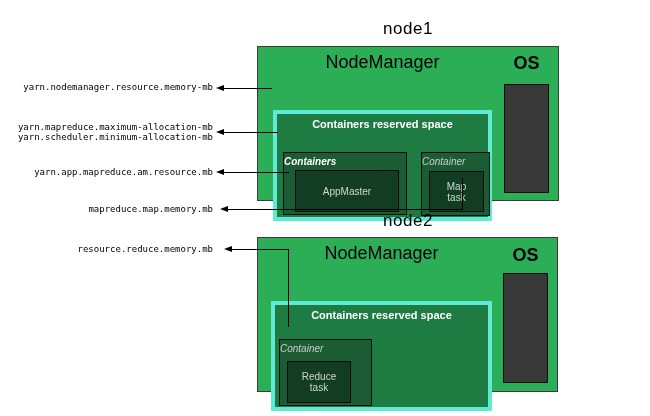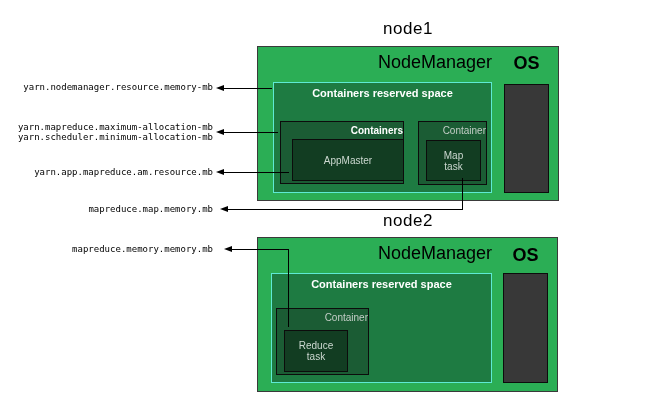--- a/index.html
+++ b/index.html
@@ -8,38 +8,38 @@
     font-family:"Liberation Sans", sans-serif;
   }
   .node-title{
     position:absolute;text-align:center;font-size:17px;color:#000;
     letter-spacing:0.5px;
   }
   .node-box{
     position:absolute;background:var(--node-bg);border:1px solid #3a3a3a;box-sizing:border-box;
   }
   .nm-label{
-    position:absolute;text-align:right;font-size:18px;color:#000;
+    position:absolute;text-align:center;font-size:18px;color:#000;
   }
   .os-label{
     position:absolute;text-align:center;font-size:18px;color:#000;font-weight:bold;
   }
   .crs-box{
-    position:absolute;background:var(--reserved-bg);border:1px solid #5eead4;box-sizing:border-box;
+    position:absolute;background:var(--reserved-bg);border:4px solid #5eead4;box-sizing:border-box;margin-top:28px;
   }
   .crs-title{
     position:absolute;left:0;right:0;top:4px;text-align:center;
     font-size:11px;font-weight:bold;color:#fff;
   }
   .ctr-box{
     position:absolute;background:var(--container-bg);border:1px solid #0c0c0c;box-sizing:border-box;
   }
   .ctr-title{
-    position:absolute;left:0;right:0;top:3px;text-align:right;
-    font-size:10px;color:#c4cec7;
+    position:absolute;left:0;right:0;top:3px;text-align:left;
+    font-size:10px;color:#c4cec7;font-style:italic;
   }
   .ctr-title.bold{font-weight:bold;color:#ffffff;}
   .task-box{
     position:absolute;background:var(--task-bg);border:1px solid #0c0c0c;box-sizing:border-box;
     display:flex;align-items:center;justify-content:center;
   }
   .task-label{
     font-size:10px;line-height:11px;color:#ccd8d0;text-align:center;
   }
   .task-label.narrow{width:32px;}
@@ -68,21 +68,21 @@
 
   <div class="node-box" style="left:257px;top:46px;width:302px;height:155px">
     <div class="nm-label" style="left:15px;top:5px;width:219px">NodeManager</div>
     <div class="os-label" style="left:246px;top:6px;width:45px">OS</div>
 
     <div class="crs-box" style="left:15px;top:35px;width:219px;height:111px">
       <div class="crs-title">Containers reserved space</div>
 
       <div class="ctr-box" style="left:6px;top:38px;width:124px;height:63px">
         <div class="ctr-title bold">Containers</div>
-        <div class="task-box" style="left:11px;top:17px;width:112px;height:42px">
+        <div class="task-box" style="left:11px;top:17px;width:104px;height:42px">
           <div class="task-label">AppMaster</div>
         </div>
       </div>
 
       <div class="ctr-box" style="left:144px;top:38px;width:69px;height:64px">
         <div class="ctr-title">Container</div>
         <div class="task-box" style="left:7px;top:18px;width:55px;height:41px">
           <div class="task-label narrow">Map task</div>
         </div>
       </div>
@@ -109,21 +109,21 @@
     </div>
 
     <div class="os-rect" style="left:245px;top:35px;width:45px;height:110px"></div>
   </div>
 
   <div class="cfg" style="top:82px">yarn.nodemanager.resource.memory-mb</div>
   <div class="cfg" style="top:122px">yarn.mapreduce.maximum-allocation-mb</div>
   <div class="cfg" style="top:132px">yarn.scheduler.minimum-allocation-mb</div>
   <div class="cfg" style="top:204px">mapreduce.map.memory.mb</div>
   <div class="cfg" style="top:167px">yarn.app.mapreduce.am.resource.mb</div>
-  <div class="cfg" style="top:244px">mapreduce.memory.memory.mb</div>
+  <div class="cfg" style="top:244px">resource.reduce.memory.mb</div>
 
   <div>
     <div class="ahead" style="left:216px;top:85px"></div>
     <div class="hline" style="left:222px;top:88px;width:50px"></div>
   </div>
   <div>
     <div class="ahead" style="left:216px;top:129px"></div>
     <div class="hline" style="left:222px;top:132px;width:56px"></div>
   </div>
   <div>

